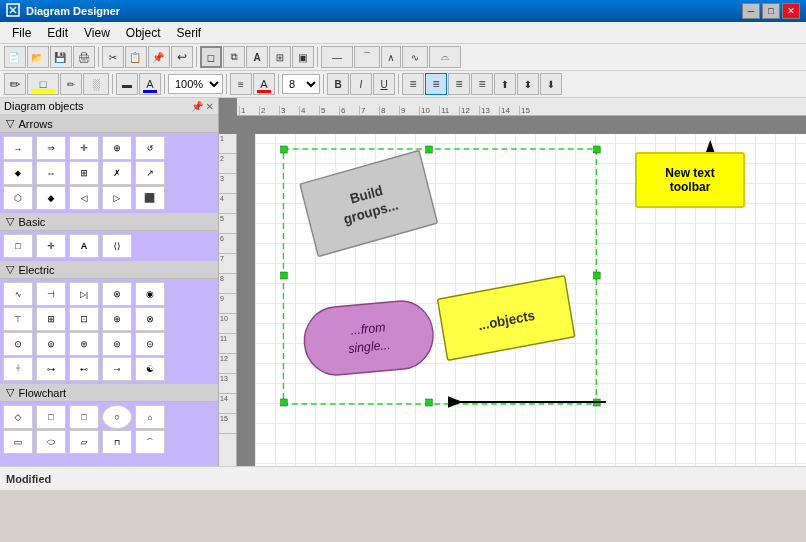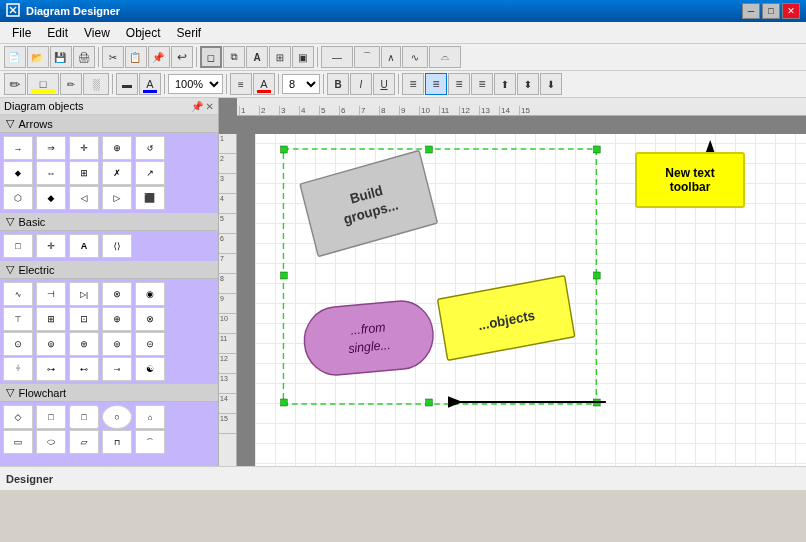--- a/index.html
+++ b/index.html
@@ -451,14 +451,14 @@
         </div>
 
 
 
       </div>
     </div>
   </div>
 </div>
 
 <div class="status-bar">
-  <span style="font-weight:bold; color:#333;">Designer</span>
+  <span style="font-weight:bold; color:#333;">Modified</span>
 </div>
 
 </body></html>

